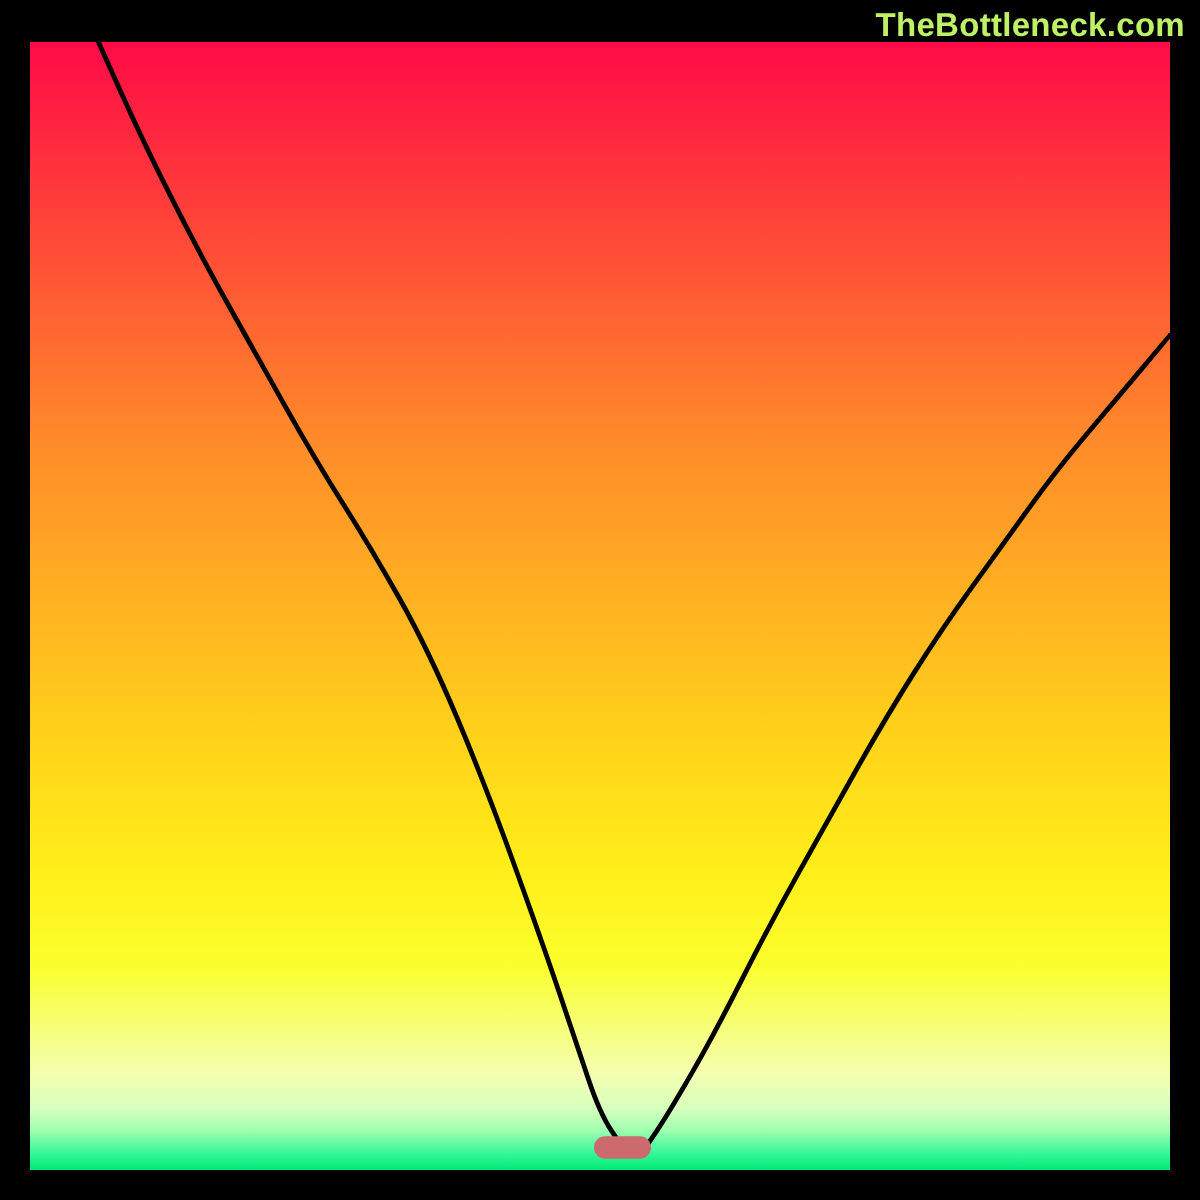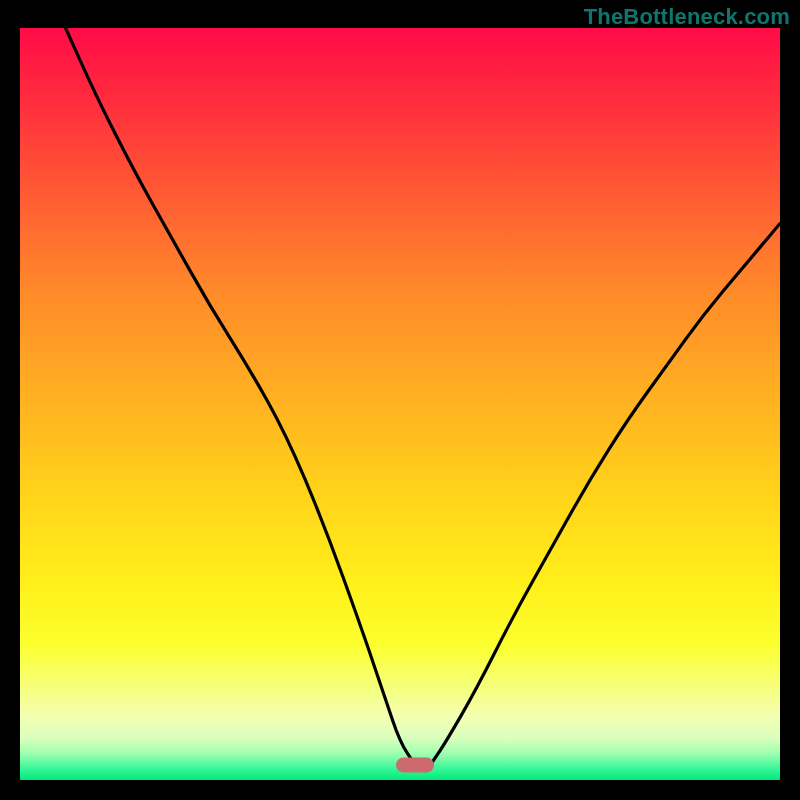--- a/index.html
+++ b/index.html
@@ -14,21 +14,21 @@
   .stage {
     position: relative;
     width: 800px;
     height: 800px;
     background: #000;
   }
   .watermark {
     position: absolute;
     top: 4px;
     right: 10px;
-    color: #0f766e;
+    color: #bef264;
     font-size: 22px;
     font-weight: 600;
     letter-spacing: 0.2px;
     user-select: none;
   }
   .plot-area {
     position: absolute;
     left: 20px;
     top: 28px;
     width: 760px;

